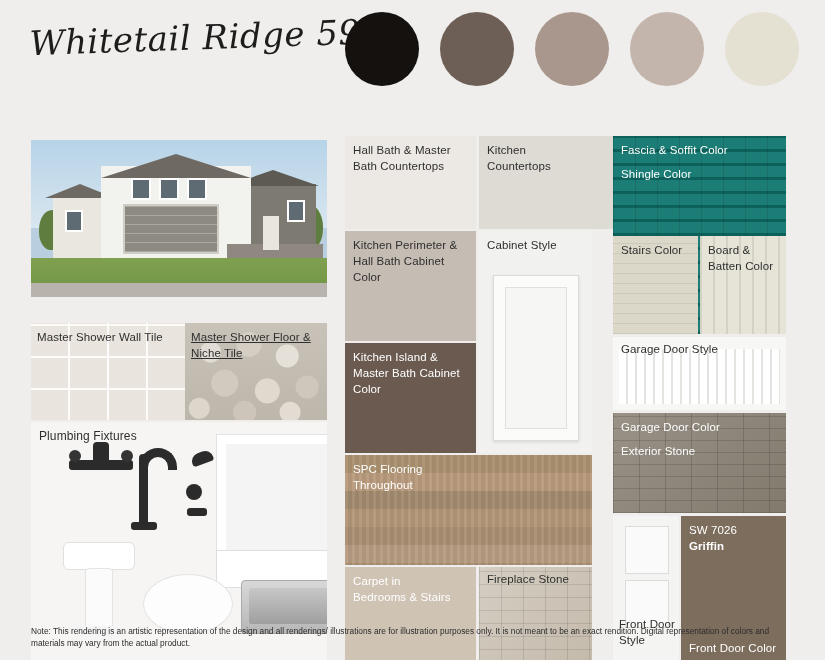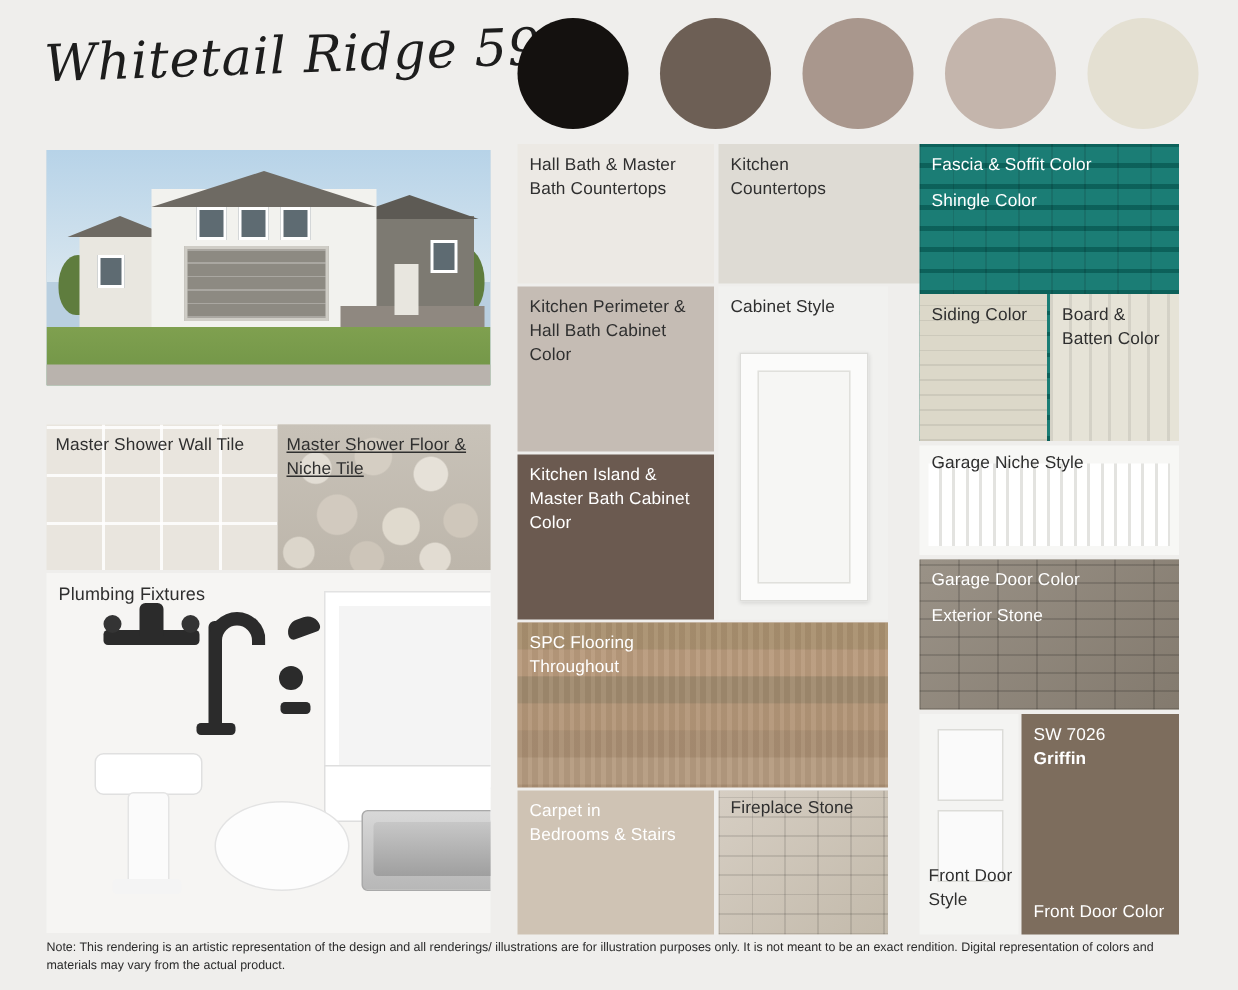--- a/index.html
+++ b/index.html
@@ -24,21 +24,21 @@
     white-space:nowrap;
   }
 
   
   .palette{position:absolute;left:345px;top:12px;width:470px;height:80px;}
   .swatch{
     position:absolute;top:0;width:74px;height:74px;border-radius:50%;
   }
 
   
-  .card{position:absolute;overflow:hidden;}
+  .card{position:absolute;overflow:hidden;margin-top:40px;}
   .lbl{
     position:absolute;
     font-size:11.5px;
     line-height:16px;
     color:#3a3a3a;
     letter-spacing:.1px;
   }
   .lbl.white{color:#ffffff;}
   .lbl.dark{color:#2f2f2f;}
 
@@ -263,31 +263,31 @@
   </div>
 
   <div class="card shingle">
     <div class="shingle-tex"></div>
     <div class="lbl white" style="left:8px;top:6px;width:160px;">Fascia &amp; Soffit Color</div>
     <div class="lbl white" style="left:8px;top:30px;width:160px;">Shingle Color</div>
   </div>
 
   <div class="card siding">
     <div class="siding-tex"></div>
-    <div class="lbl dark" style="left:8px;top:6px;width:76px;">Siding Color</div>
+    <div class="lbl dark" style="left:8px;top:6px;width:76px;">Stairs Color</div>
   </div>
 
   <div class="card batten">
     <div class="batten-tex"></div>
     <div class="lbl dark" style="left:8px;top:6px;width:76px;">Board &amp; Batten Color</div>
   </div>
 
   <div class="card gdstyle">
     <div class="gd-tex"></div>
-    <div class="lbl dark" style="left:8px;top:4px;width:160px;">Garage Niche Style</div>
+    <div class="lbl dark" style="left:8px;top:4px;width:160px;">Garage Door Style</div>
   </div>
 
   <div class="card gdcolor">
     <div class="extstone" style="background:
         repeating-linear-gradient(0deg, rgba(0,0,0,.14) 0 1px, transparent 1px 12px),
         repeating-linear-gradient(90deg, rgba(0,0,0,.14) 0 1px, transparent 1px 26px),
         linear-gradient(135deg,#9a9287,#837a6e);"></div>
     <div class="lbl white" style="left:8px;top:6px;width:160px;">Garage Door Color</div>
     <div class="lbl white" style="left:8px;top:30px;width:160px;">Exterior Stone</div>
   </div>

